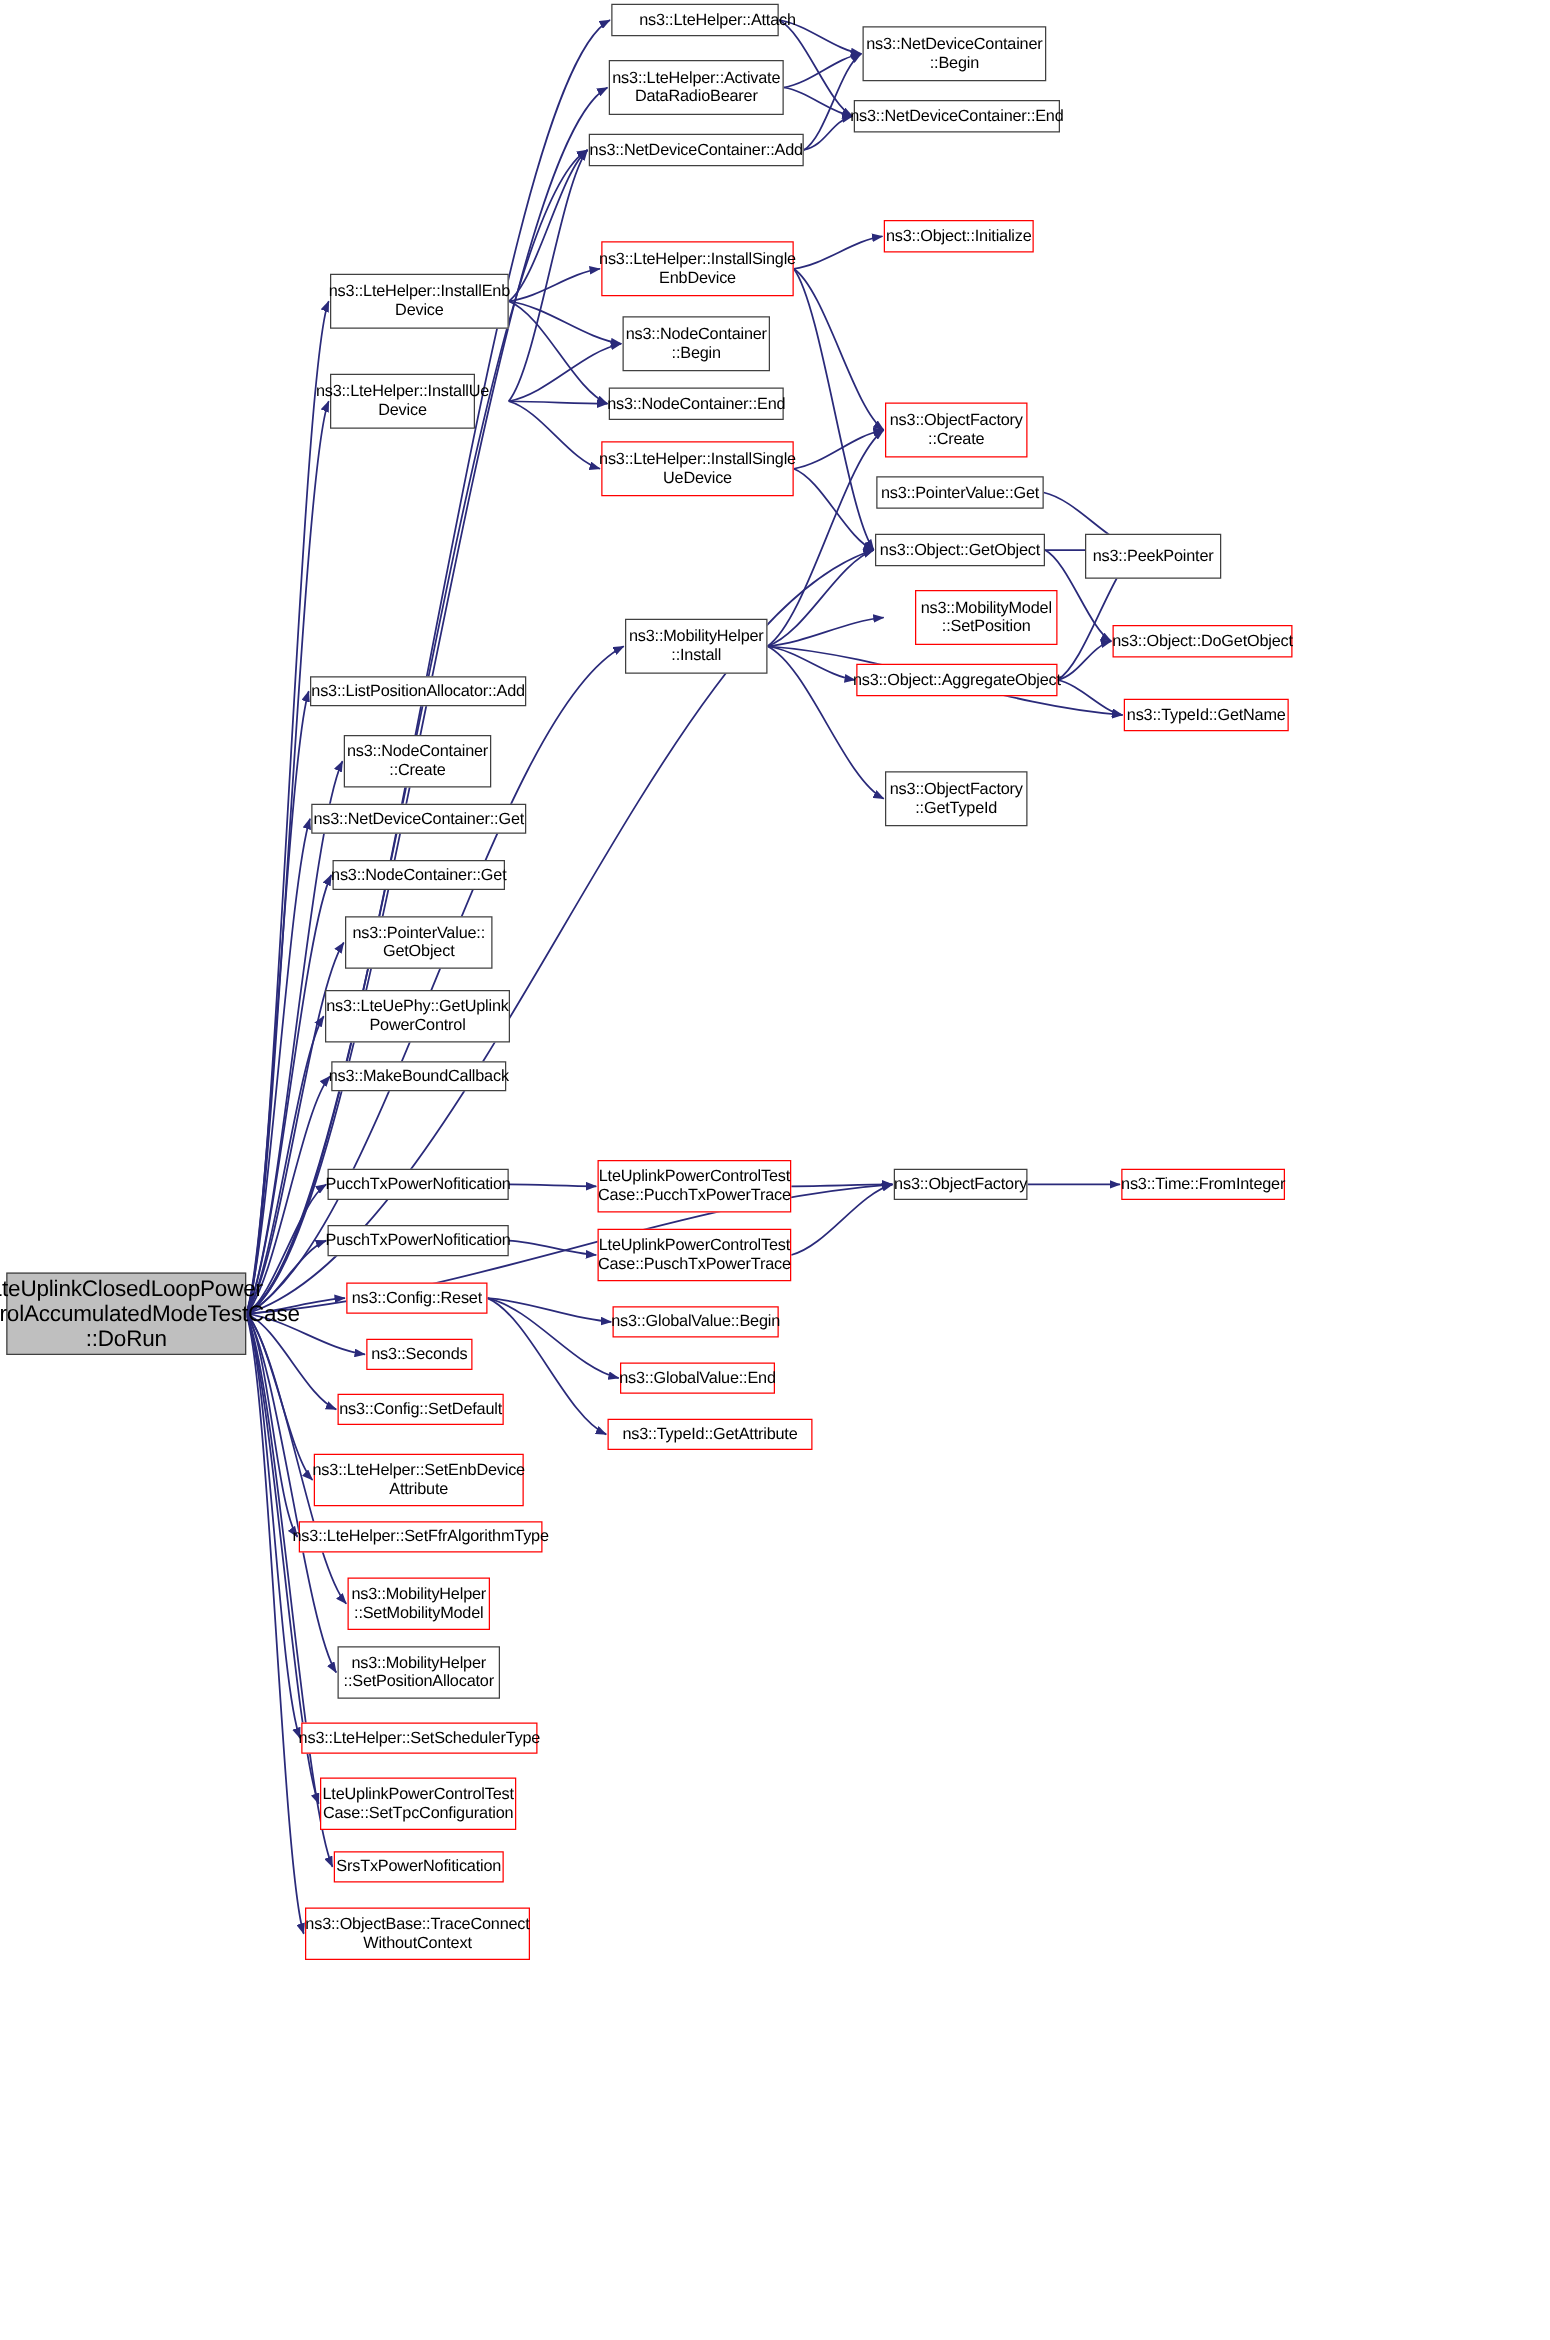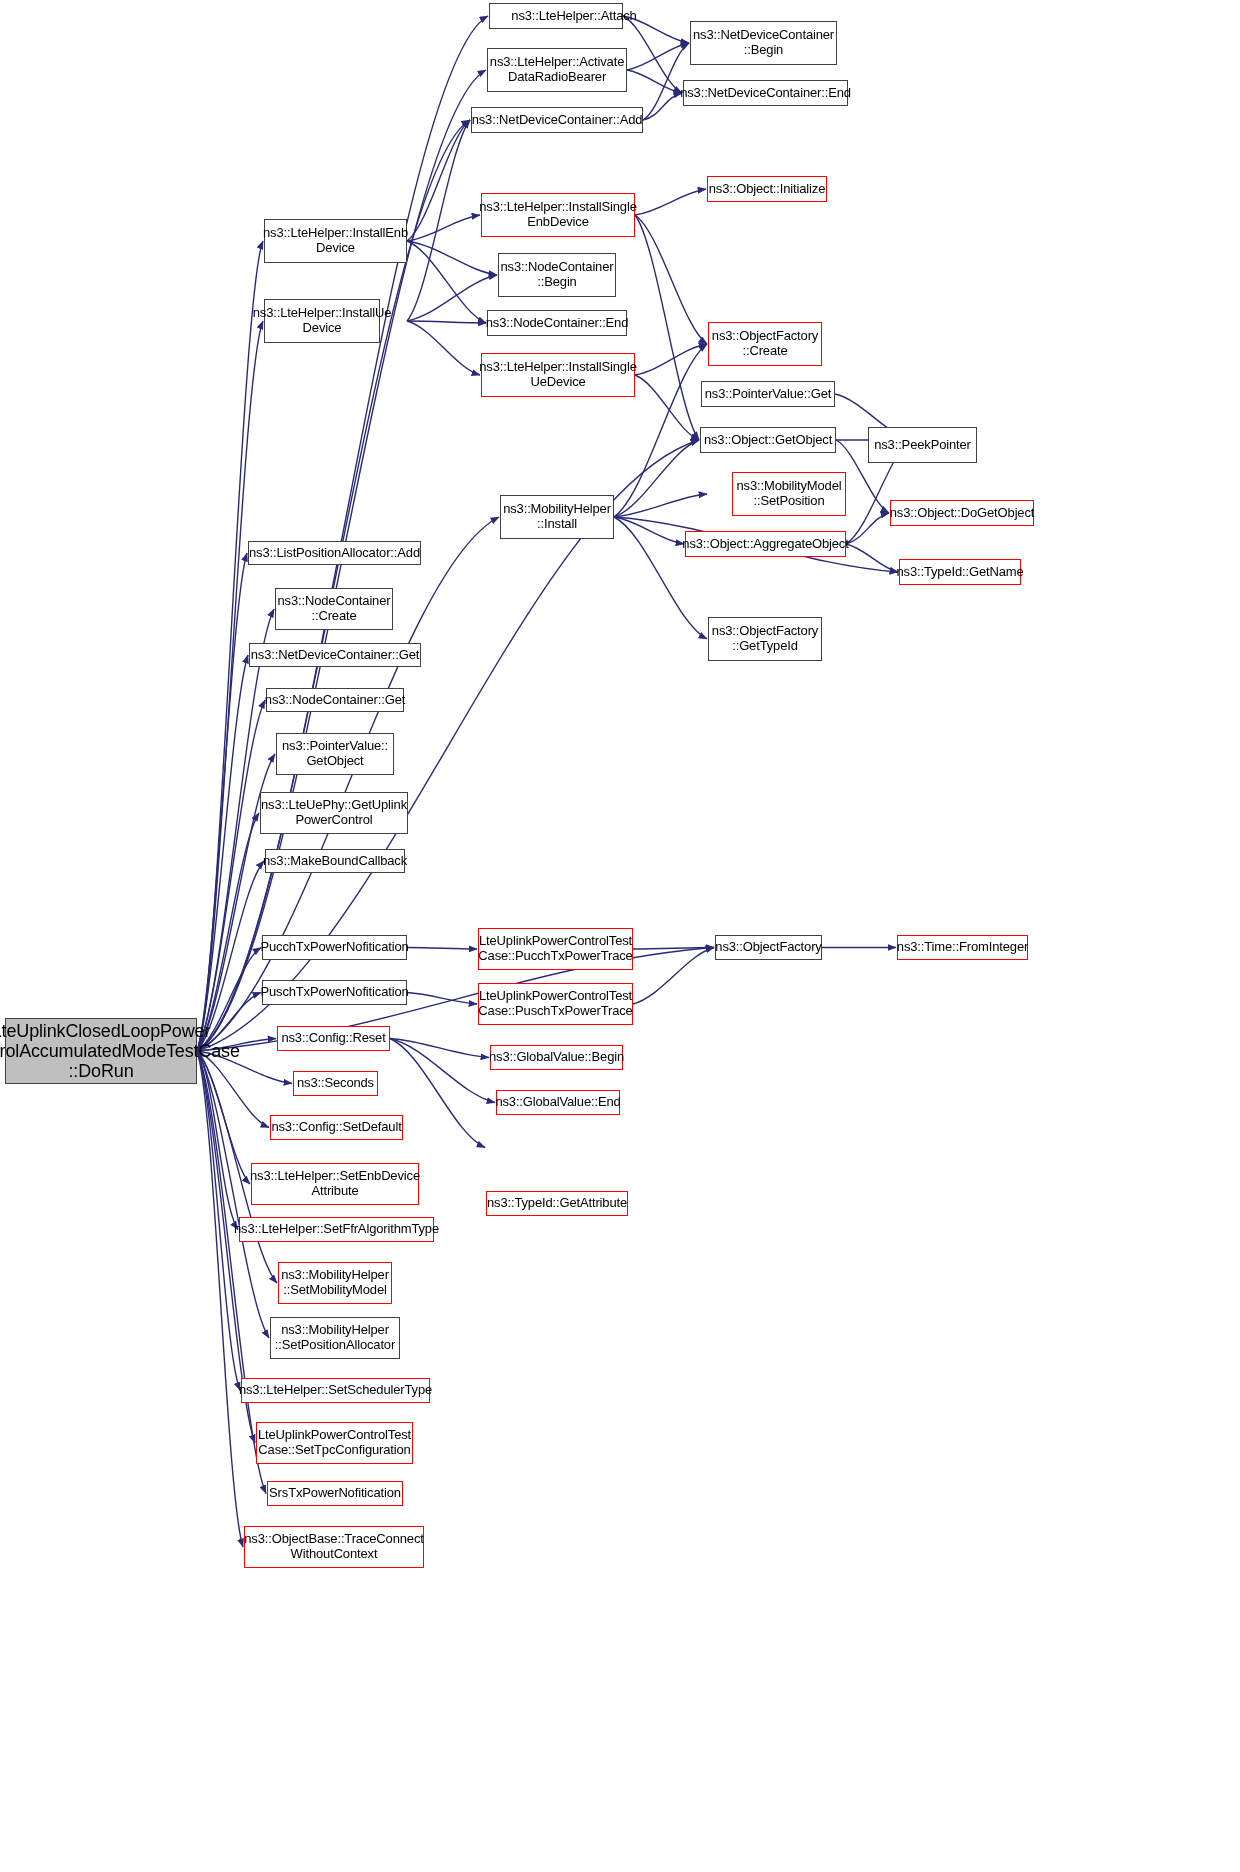--- a/index.html
+++ b/index.html
@@ -155,21 +155,21 @@
 UeDevice</div>
       <div class="node" style="left: 701px; top: 381px; width: 134px; height: 26px;">ns3::PointerValue::Get</div>
       <div class="node" style="left: 700px; top: 427px; width: 136px; height: 26px;">ns3::Object::GetObject</div>
       <div class="node" style="left: 868px; top: 427px; width: 109px; height: 36px;">ns3::PeekPointer</div>
       <div class="node" style="left: 500px; top: 495px; width: 114px; height: 44px;">ns3::MobilityHelper
 ::Install</div>
       <div class="node red" style="left: 732px; top: 472px; width: 114px; height: 44px;">ns3::MobilityModel
 ::SetPosition</div>
       <div class="node red" style="left: 890px; top: 500px; width: 144px; height: 26px;">ns3::Object::DoGetObject</div>
       <div class="node red" style="left: 685px; top: 531px; width: 161px; height: 26px;">ns3::Object::AggregateObject</div>
-      <div class="node red" style="left: 899px; top: 559px; width: 122px; height: 26px; text-align: right;">ns3::TypeId::GetName</div>
+      <div class="node red" style="left: 899px; top: 559px; width: 132px; height: 26px; text-align: right;">ns3::TypeId::GetName</div>
       <div class="node" style="left: 708px; top: 617px; width: 114px; height: 44px;">ns3::ObjectFactory
 ::GetTypeId</div>
       <div class="node" style="left: 248px; top: 541px; width: 173px; height: 24px;">ns3::ListPositionAllocator::Add</div>
       <div class="node" style="left: 275px; top: 588px; width: 118px; height: 42px;">ns3::NodeContainer
 ::Create</div>
       <div class="node" style="left: 249px; top: 643px; width: 172px; height: 24px;">ns3::NetDeviceContainer::Get</div>
       <div class="node" style="left: 266px; top: 688px; width: 138px; height: 24px;">ns3::NodeContainer::Get</div>
       <div class="node" style="left: 276px; top: 733px; width: 118px; height: 42px;">ns3::PointerValue::
 GetObject</div>
       <div class="node" style="left: 260px; top: 792px; width: 148px; height: 42px;">ns3::LteUePhy::GetUplink
@@ -181,21 +181,21 @@
       <div class="node" style="left: 715px; top: 935px; width: 107px; height: 25px;">ns3::ObjectFactory</div>
       <div class="node red" style="left: 897px; top: 935px; width: 131px; height: 25px;">ns3::Time::FromInteger</div>
       <div class="node" style="left: 262px; top: 980px; width: 145px; height: 25px;">PuschTxPowerNofitication</div>
       <div class="node red" style="left: 478px; top: 983px; width: 155px; height: 42px;">LteUplinkPowerControlTest
 Case::PuschTxPowerTrace</div>
       <div class="node red" style="left: 277px; top: 1026px; width: 113px; height: 25px;">ns3::Config::Reset</div>
       <div class="node red" style="left: 490px; top: 1045px; width: 133px; height: 25px;">ns3::GlobalValue::Begin</div>
       <div class="node red" style="left: 293px; top: 1071px; width: 85px; height: 25px;">ns3::Seconds</div>
       <div class="node red" style="left: 496px; top: 1090px; width: 124px; height: 25px;">ns3::GlobalValue::End</div>
       <div class="node red" style="left: 270px; top: 1115px; width: 133px; height: 25px;">ns3::Config::SetDefault</div>
-      <div class="node red" style="left: 486px; top: 1191px; width: 142px; height: 25px; text-align: right;">ns3::TypeId::GetAttribute</div>
+      <div class="node red" style="left: 486px; top: 1135px; width: 164px; height: 25px; text-align: right;">ns3::TypeId::GetAttribute</div>
       <div class="node red" style="left: 251px; top: 1163px; width: 168px; height: 42px;">ns3::LteHelper::SetEnbDevice
 Attribute</div>
       <div class="node red" style="left: 239px; top: 1217px; width: 195px; height: 25px;">ns3::LteHelper::SetFfrAlgorithmType</div>
       <div class="node red" style="left: 278px; top: 1262px; width: 114px; height: 42px;">ns3::MobilityHelper
 ::SetMobilityModel</div>
       <div class="node" style="left: 270px; top: 1317px; width: 130px; height: 42px;">ns3::MobilityHelper
 ::SetPositionAllocator</div>
       <div class="node red" style="left: 241px; top: 1378px; width: 189px; height: 25px;">ns3::LteHelper::SetSchedulerType</div>
       <div class="node red" style="left: 256px; top: 1422px; width: 157px; height: 42px;">LteUplinkPowerControlTest
 Case::SetTpcConfiguration</div>

